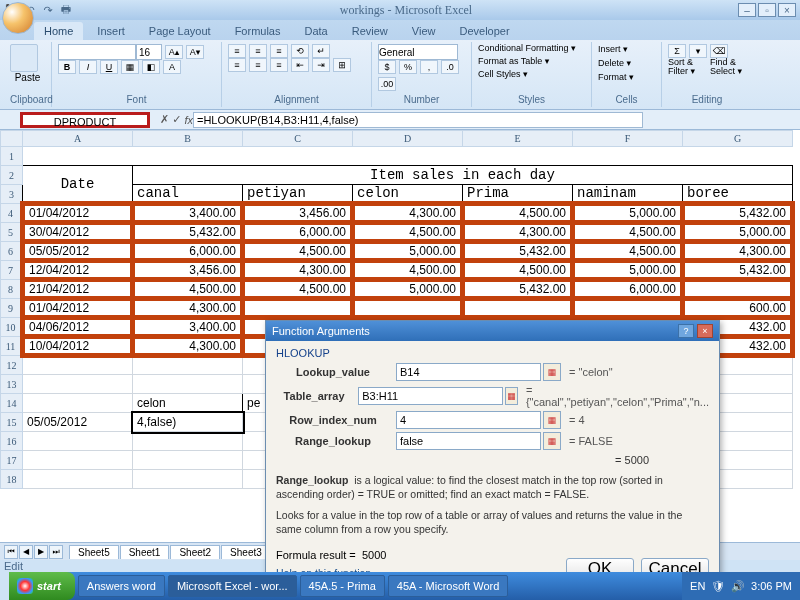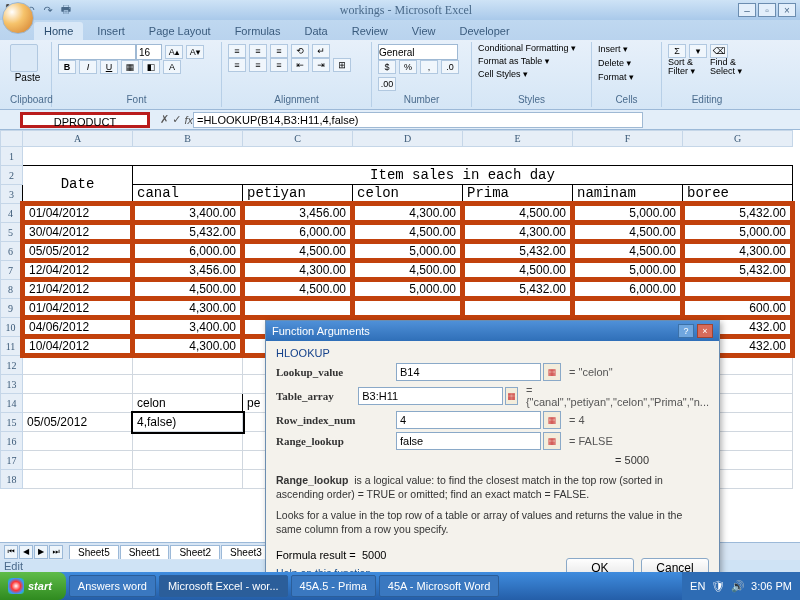--- a/index.html
+++ b/index.html
@@ -57,30 +57,30 @@
 .sheettabs .stab.active { background:#fff; font-weight:bold; }
 
 .dialog { position:absolute; top:320px; left:265px; width:455px; height:262px; background:#f4f2ec; border:1px solid #6b8db0; box-shadow:2px 2px 6px rgba(0,0,0,.3); font-size:11px; z-index:10; }
 .dlgtitle { height:20px; background:linear-gradient(#4f90d8,#2f6fb8); color:#fff; display:flex; align-items:center; padding:0 6px; justify-content:space-between; }
 .dlgtitle .dbtns { display:flex; gap:3px; }
 .dlgtitle .dbtns span { width:16px; height:14px; background:#d86b5a; border:1px solid #a04432; display:inline-flex; align-items:center; justify-content:center; font-size:9px; color:#fff; }
 .dlgtitle .dbtns .help { background:#6fa6df; border-color:#3c71a8; }
 .dlgbody { padding:6px 10px; color:#333; }
 .dlgbody .fnname { color:#15428b; font-size:11px; margin-bottom:4px; }
 .argrow { display:flex; align-items:center; margin:3px 0; }
-.argrow .alabel { width:120px; text-align:left; padding-right:6px; font-weight:bold;font-family:Liberation Serif, serif; }
+.argrow .alabel { width:120px; text-align:center; padding-right:6px; font-weight:bold; }
 .argrow input { width:145px; height:18px; border:1px solid #8aa9c8; padding:0 3px; font-size:11px; }
 .argrow .pick { width:18px; height:18px; border:1px solid #8aa9c8; background:#f3eddc; margin-left:2px; display:inline-flex; align-items:center; justify-content:center; font-size:9px; color:#c33; }
 .argrow .res { margin-left:8px; color:#555; }
 .desc { margin-top:8px; font-size:10.5px; line-height:1.3; }
 .dlgfoot { display:flex; justify-content:space-between; align-items:flex-end; padding:6px 10px; }
-.dlgfoot .btns button { width:68px; height:21px; border:1px solid #8aa9c8; background:linear-gradient(#fefefe,#e6e6e6); font-size:12px; margin-left:4px; border-radius:3px; }
+.dlgfoot .btns button { width:68px; height:21px; border:1px solid #8aa9c8; background:linear-gradient(#fefefe,#e6e6e6); font-size:17px; margin-left:4px; border-radius:3px; }
 .dlgfoot a { color:#1a4f8b; font-size:10.5px; }
 
-.taskbar { position:absolute; bottom:0; left:0; right:0; height:28px; background:linear-gradient(#3f8cde,#245ea8); display:flex; align-items:center; color:#fff; font-size:11px; z-index:20; }
+.taskbar { position:absolute; bottom:0; left:9px; right:0; height:28px; background:linear-gradient(#3f8cde,#245ea8); display:flex; align-items:center; color:#fff; font-size:11px; z-index:20; }
 .taskbar .start { background:linear-gradient(#5fbc4a,#2f8a1f); height:28px; padding:0 14px 0 8px; display:flex; align-items:center; font-style:italic; font-weight:bold; border-radius:0 8px 8px 0; }
 .taskbar .titem { background:#3a78c0; border:1px solid #2b5e9a; height:22px; margin-left:3px; padding:0 8px; display:flex; align-items:center; border-radius:2px; max-width:150px; overflow:hidden; white-space:nowrap; }
 .taskbar .titem.act { background:#2b5e9a; }
 .taskbar .tray { margin-left:auto; display:flex; align-items:center; gap:6px; padding:0 8px; background:#2e6cb4; height:28px; }
 
 .editlabel { position:absolute; bottom:28px; left:4px; font-size:11px; color:#4a6a8a; }
 </style>
 </head>
 <body>
 

